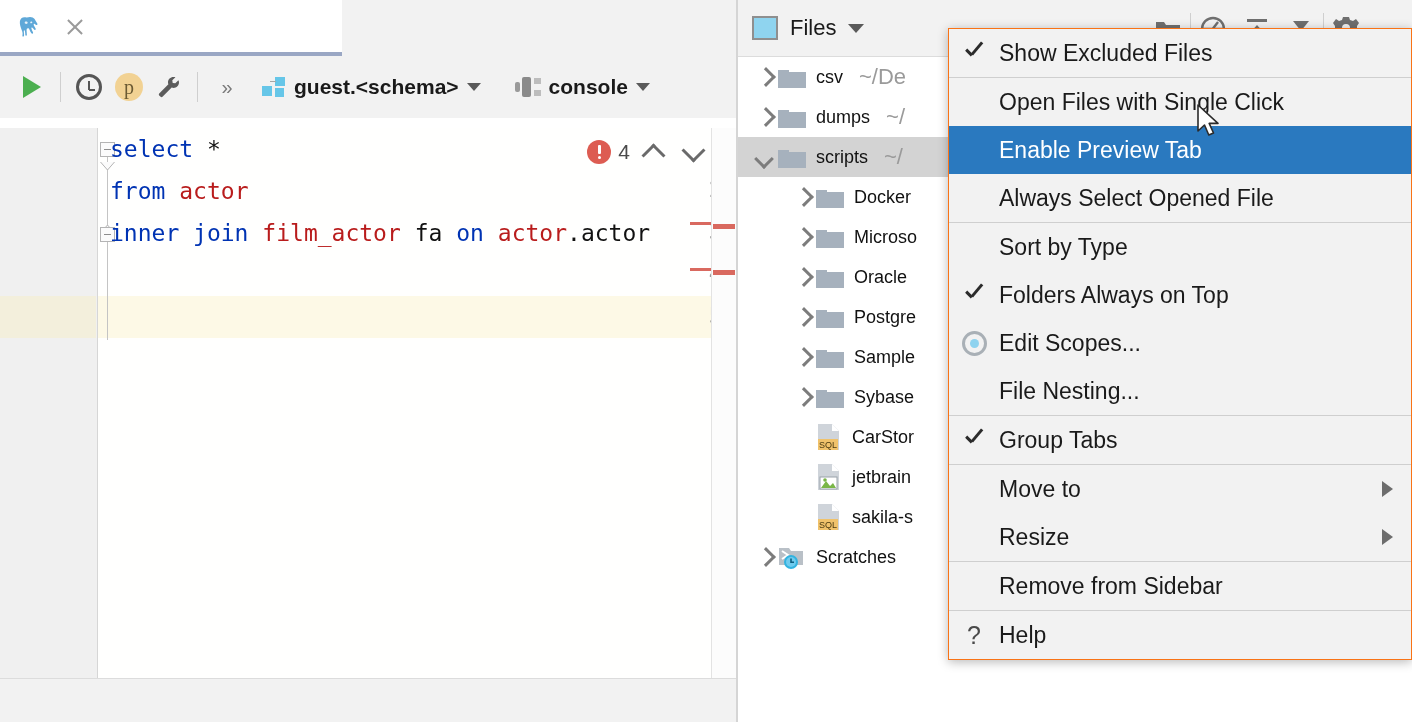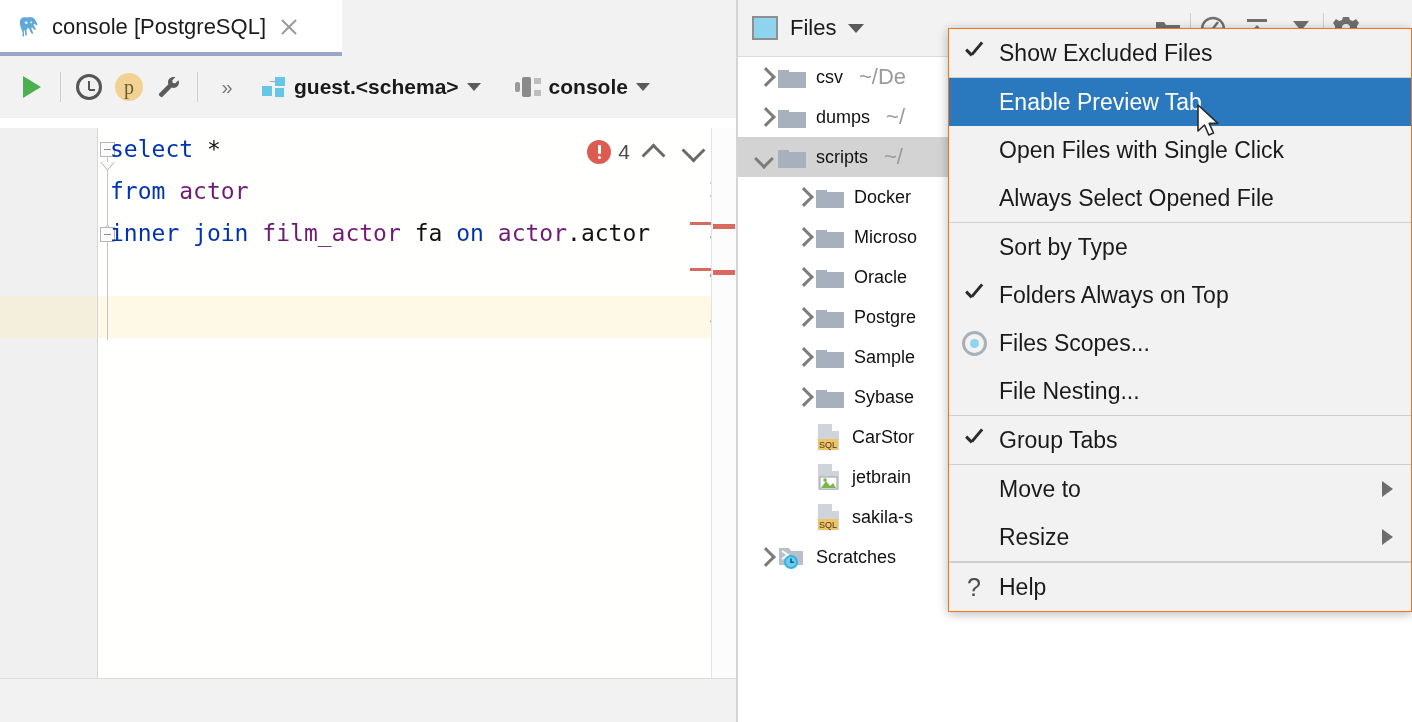--- a/index.html
+++ b/index.html
@@ -52,21 +52,21 @@
   .gnum{position:absolute;right:14px;font-size:22px;color:#9c9c9c;font-family:"DejaVu Sans Mono",monospace;}
   .foldbar{position:absolute;left:97px;top:0;width:22px;height:560px;}
   .fold-line{position:absolute;left:10px;top:14px;width:1px;height:198px;background:#c4c4c4;}
   .fold-box{position:absolute;left:3px;width:15px;height:15px;border:1px solid #b4b4b4;background:#fbfbfb;box-sizing:border-box;}
   .fold-box:after{content:"";position:absolute;left:3px;top:6px;width:7px;height:1px;background:#8d8d8d;}
   .fold-tip{position:absolute;left:3px;width:15px;height:8px;}
   .code{position:absolute;left:110px;top:0;width:620px;height:560px;
         font-family:"DejaVu Sans Mono",monospace;font-size:23px;line-height:42px;white-space:pre;}
   .cl{position:absolute;left:0;}
   .kw{color:#0033b3;}
-  .tbl{color:#701a75;margin-top:34px;}
+  .tbl{color:#b91c1c;margin-top:34px;}
   .plain{color:#111;}
   .line5hl{position:absolute;left:0;top:168px;width:736px;height:42px;background:#fdf9e6;}
   .line5hl-g{position:absolute;left:0;top:168px;width:97px;height:42px;background:#f3efdc;}
   .err-underline{position:absolute;height:3px;background:#d9695f;}
 
   
   .inspect{position:absolute;right:26px;top:10px;display:flex;align-items:center;}
   .errdot{width:24px;height:24px;border-radius:50%;background:#dd5c52;position:relative;}
   .errdot:before{content:"";position:absolute;left:10.5px;top:5px;width:3px;height:9px;background:#fff;border-radius:1px;}
   .errdot:after{content:"";position:absolute;left:10.5px;top:16px;width:3px;height:3px;background:#fff;border-radius:50%;}
@@ -139,21 +139,20 @@
 
     <div class="tabbar">
       <div class="tab">
         <span class="pg-icon">
           <svg width="26" height="26" viewBox="0 0 26 26">
             <path d="M8.5 3.2c-2.4 0-4.3 1.6-4.6 4.1-.3 2.7.5 5.3 1.4 7.6.6 1.6 1.3 3.1 1.3 4.6 0 .8-.2 1.5-.2 2.2 0 .7.5 1.1 1 .9.6-.2.7-1 .7-1.8 0-1.3-.3-2.6-.3-3.9 0-.5.2-.7.5-.7.4 0 .5.3.6.8.2 1.2.4 2.6.4 3.8 0 .6.3 1 .8 1 .5 0 .8-.4.8-1.1 0-1.4-.3-2.9-.3-4.3 0-1.3.4-2.1 1.3-2.1.8 0 1.2.5 1.6 1.4.5 1.1 1 2.4 1.7 3.3.4.6.9.9 1.4.7.6-.2.6-.9.3-1.6-.5-1.2-1.2-2.4-1.5-3.7-.1-.5 0-.8.4-.9.5-.1.8.3 1.2.8.6.8 1.2 1.7 2 1.6.7-.1.9-.8.6-1.5-.4-1-1.3-1.8-1.7-2.9-.3-.8-.3-1.5.1-1.7.5-.2.9.3 1.4.7.6.5 1.2.8 1.7.5.6-.4.4-1.2-.1-1.9-1-1.3-1.6-2.8-2.4-4.1C17.6 4 16 3 14 3c-1.1 0-2.2.3-3.2.4-.8.1-1.6-.2-2.3-.2z" fill="#5fa8d8"></path>
             <path d="M10 7.5c.9 0 1.7.5 1.7 1.3 0 .7-.6 1.1-1.4 1.1-.9 0-1.6-.5-1.6-1.2 0-.7.5-1.2 1.3-1.2z" fill="#fff" opacity=".85"></path>
             <path d="M15.2 7.6c.6 0 1.1.4 1.1.9 0 .5-.4.8-1 .8-.6 0-1.1-.4-1.1-.9 0-.5.4-.8 1-.8z" fill="#fff" opacity=".85"></path>
           </svg>
         </span>
-        <span class="tab-title">console [PostgreSQL]</span>
         <span class="tab-close"></span>
       </div>
       <div class="tab-underline"></div>
     </div>
 
     <div class="etoolbar">
       <div class="tb-btn" style="margin-left:12px">
           <span class="run-tri"></span>
         </div>
       <div class="tb-sep"></div>
@@ -416,48 +415,48 @@
   </div>
 
   <div class="ctx" id="context-menu">
       <div class="mi">
         <span class="gut">
           <span class="check"></span>
         </span>
         <span class="mlbl">Show Excluded Files</span>
       </div>
       <div class="msep"></div>
+      <div class="mi">
+        <span class="gut"></span>
+        <span class="mlbl">Open Files with Single Click</span>
+      </div>
       <div class="mi hl">
         <span class="gut"></span>
         <span class="mlbl">Enable Preview Tab</span>
-      </div>
-      <div class="mi">
-        <span class="gut"></span>
-        <span class="mlbl">Open Files with Single Click</span>
       </div>
       <div class="mi">
         <span class="gut"></span>
         <span class="mlbl">Always Select Opened File</span>
       </div>
       <div class="msep"></div>
       <div class="mi">
         <span class="gut"></span>
         <span class="mlbl">Sort by Type</span>
       </div>
       <div class="mi">
         <span class="gut">
           <span class="check"></span>
         </span>
         <span class="mlbl">Folders Always on Top</span>
       </div>
       <div class="mi">
         <span class="gut">
           <span class="radio"></span>
         </span>
-        <span class="mlbl">Files Scopes...</span>
+        <span class="mlbl">Edit Scopes...</span>
       </div>
       <div class="mi">
         <span class="gut"></span>
         <span class="mlbl">File Nesting...</span>
       </div>
       <div class="msep"></div>
       <div class="mi">
         <span class="gut">
           <span class="check"></span>
         </span>
@@ -468,20 +467,24 @@
         <span class="gut"></span>
         <span class="mlbl">Move to</span>
         <span class="submenu-arrow"></span>
       </div>
       <div class="mi">
         <span class="gut"></span>
         <span class="mlbl">Resize</span>
         <span class="submenu-arrow"></span>
       </div>
       <div class="msep"></div>
+      <div class="mi">
+        <span class="gut"></span>
+        <span class="mlbl">Remove from Sidebar</span>
+      </div>
       <div class="msep"></div>
       <div class="mi">
         <span class="gut">
           <span class="qmark">?</span>
         </span>
         <span class="mlbl">Help</span>
       </div>
     </div>
 
   <div class="cursor">

